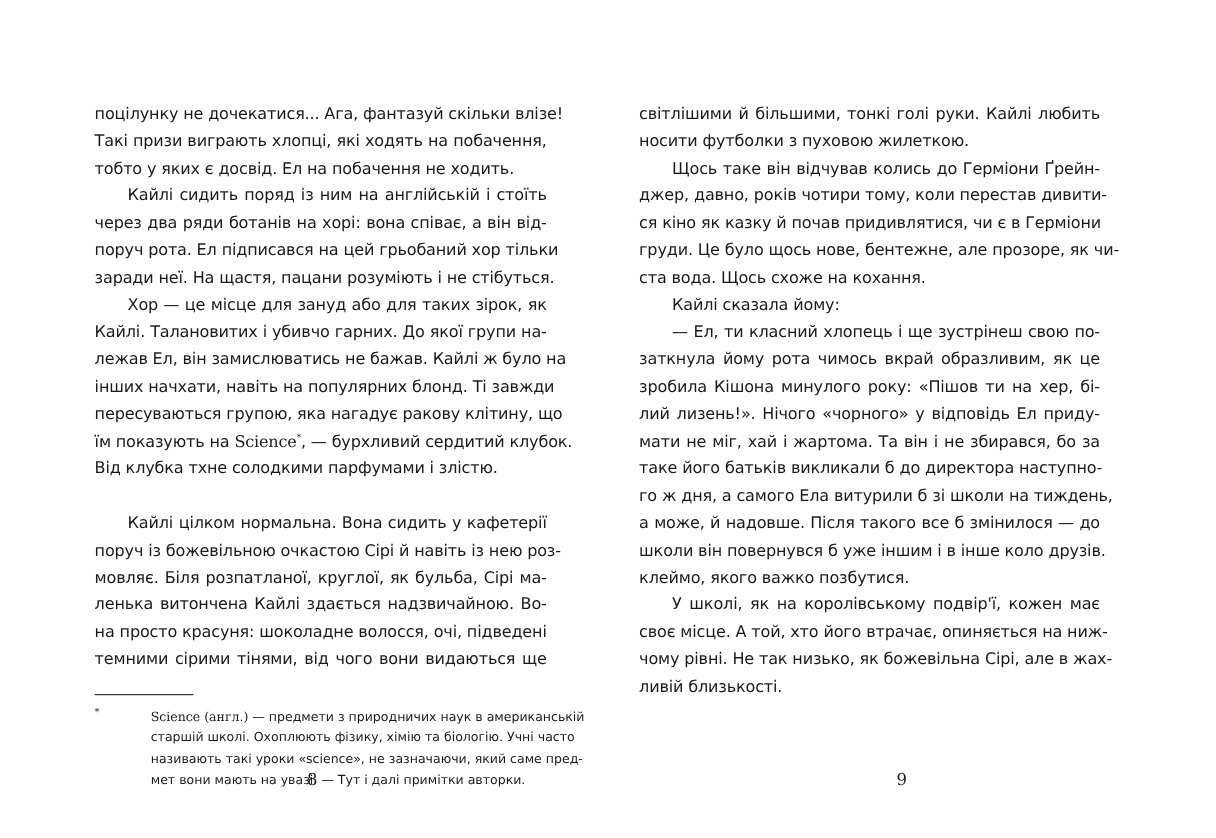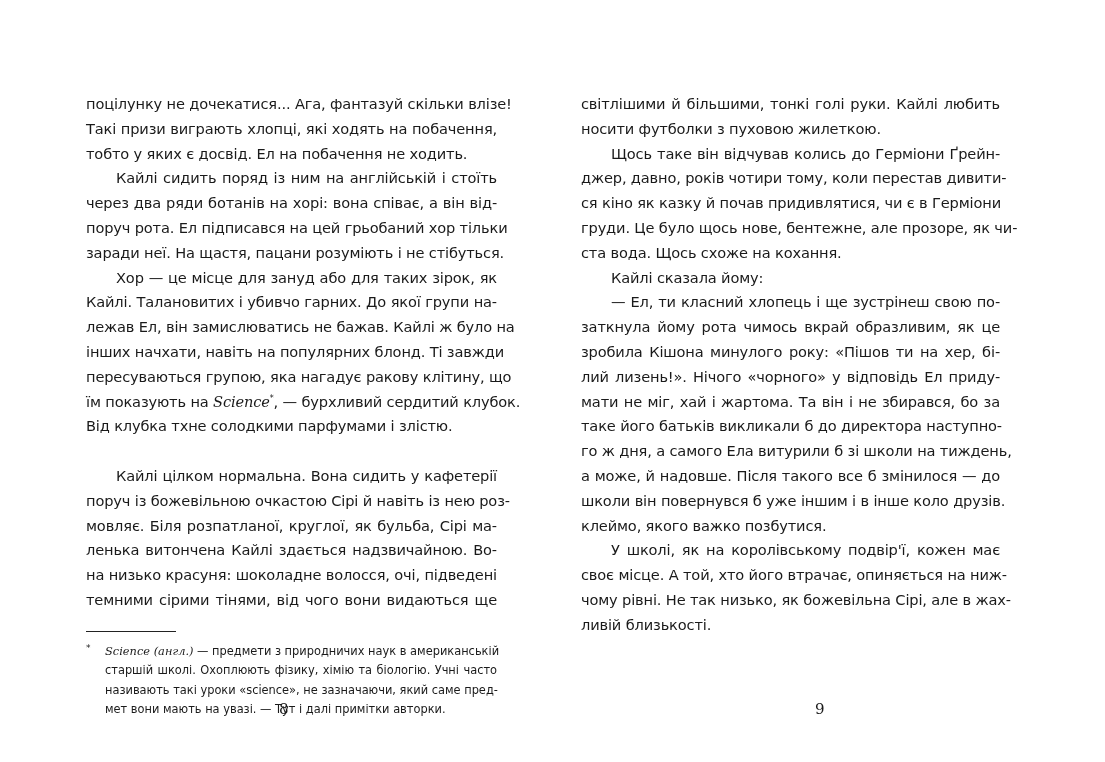--- a/index.html
+++ b/index.html
@@ -9,23 +9,23 @@
     .page.left { left: 86px; width: 411px; }
     .page.right { left: 581px; width: 419px; }
     .line { font-size: 14.6px; line-height: 24.8px; height: 24.8px; white-space: nowrap;
             text-align: justify; text-align-last: justify; letter-spacing: -0.15px; }
     .line.last { text-align-last: left; }
     .line.indent { padding-left: 30px; }
     .gap { height: 24.8px; }
     .fn-rule { width: 90px; border-top: 1px solid #222; margin-top: 18px; margin-bottom: 10px; }
     .footnote { position: relative; padding-left: 19px; font-size: 11.4px; line-height: 19.5px; }
     .footnote .mark { position: absolute; left: 0; top: -3px; font-size: 9px; }
-    .footnote .fl { white-space: nowrap; text-align: justify; text-align-last: justify; height: 19.5px; }
+    .footnote .fl { white-space: nowrap; text-align: justify; text-align-last: justify; height: 19.5px; margin-left: 32px; }
     .footnote .fl.last { text-align-last: left; }
-    .it { font-style: italic; font-family: "DejaVu Serif", "Liberation Serif", serif; }
+    .it { font-family: "DejaVu Serif", "Liberation Serif", serif; }
     sup { font-size: 8px; vertical-align: 6px; line-height: 0; }
     .pagenum { position: absolute; top: 700px; font-size: 15px; font-family: "DejaVu Serif", "Liberation Serif", serif; }
     .pagenum.left { left: 279px; }
     .pagenum.right { left: 815px; }
   </style>
 </head>
 <body>
 
 <div class="page left">
   <div class="line">поцілунку не дочекатися... Ага, фантазуй скільки влізе!</div>
@@ -40,21 +40,21 @@
   <div class="line">лежав Ел, він замислюватись не бажав. Кайлі ж було на</div>
   <div class="line">інших начхати, навіть на популярних блонд. Ті завжди</div>
   <div class="line">пересуваються групою, яка нагадує ракову клітину, що</div>
   <div class="line"><span>їм показують на </span><span class="it">Science</span><sup>*</sup><span>, — бурхливий сердитий клубок.</span></div>
   <div class="line last">Від клубка тхне солодкими парфумами і злістю.</div>
   <div class="gap"></div>
   <div class="line indent">Кайлі цілком нормальна. Вона сидить у кафетерії</div>
   <div class="line">поруч із божевільною очкастою Сірі й навіть із нею роз-</div>
   <div class="line">мовляє. Біля розпатланої, круглої, як бульба, Сірі ма-</div>
   <div class="line">ленька витончена Кайлі здається надзвичайною. Во-</div>
-  <div class="line">на низько красуня: шоколадне волосся, очі, підведені</div>
+  <div class="line">на просто красуня: шоколадне волосся, очі, підведені</div>
   <div class="line">темними сірими тінями, від чого вони видаються ще</div>
 
   <div class="fn-rule"></div>
   <div class="footnote">
     <span class="mark">*</span>
     <div class="fl"><span class="it">Science</span> <span class="it">(англ.)</span><span> — предмети з природничих наук в американській</span></div>
     <div class="fl">старшій школі. Охоплюють фізику, хімію та біологію. Учні часто</div>
     <div class="fl">називають такі уроки «science», не зазначаючи, який саме пред-</div>
     <div class="fl last">мет вони мають на увазі. — Тут і далі примітки авторки.</div>
   </div>

